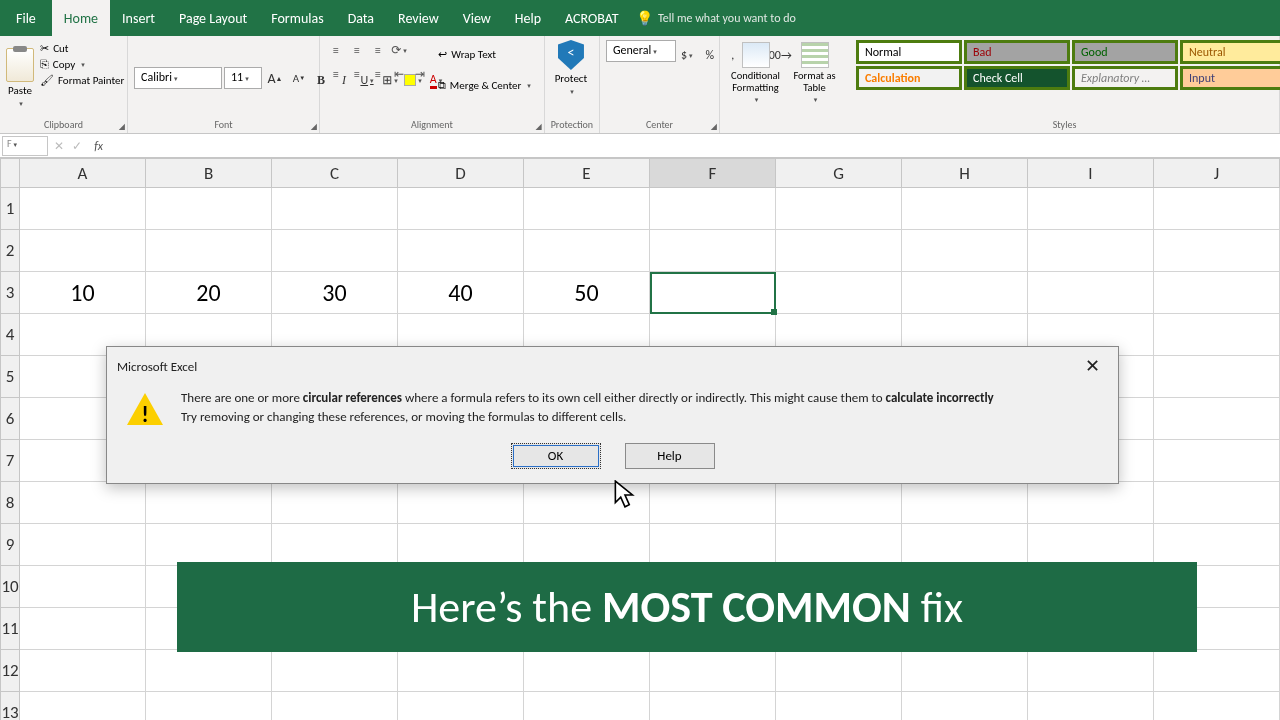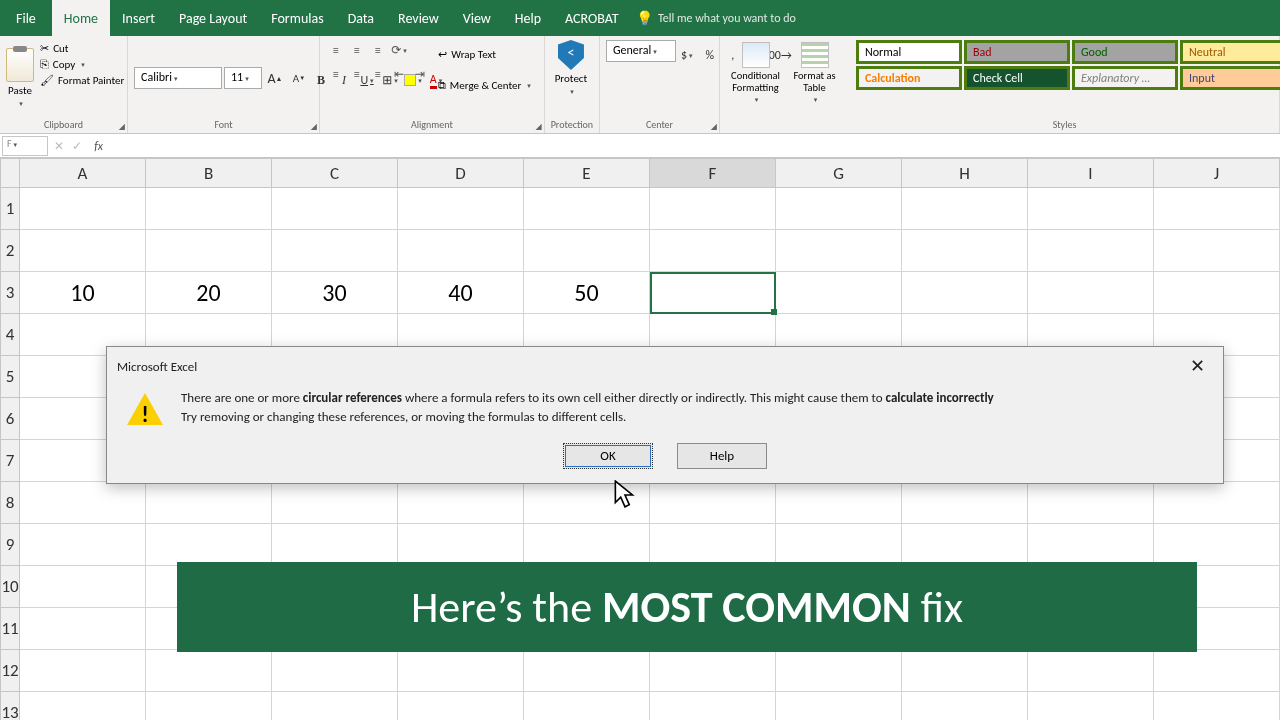--- a/index.html
+++ b/index.html
@@ -87,21 +87,21 @@
 .ch { flex:0 0 126px; border:1px solid #c6c6c6; border-left:none; background:#f0f0f0; display:flex; align-items:center; justify-content:center; font-size:17px; color:#333; }
 .ch.sel { background:#d9d9d9; }
 .rows { }
 .row { display:flex; height:42px; }
 .rh { width:52px; border:1px solid #c6c6c6; border-top:none; background:#f0f0f0; display:flex; align-items:center; justify-content:center; font-size:17px; color:#333; }
 .cell { flex:0 0 126px; height:100%; border-right:1px solid #d4d4d4; border-bottom:1px solid #d4d4d4; display:flex; align-items:center; justify-content:center; font-size:24px; font-family: Calibri, sans-serif; }
 .cell.selected { border:2px solid #217346; position:relative; }
 .cell.selected::after { content:""; position:absolute; right:-3px; bottom:-3px; width:6px; height:6px; background:#217346; }
 
 
-.dialog { position:absolute; left:106px; top:346px; width:1118px; background:#f0f0f0; border:1px solid #888; box-shadow:0 4px 14px rgba(0,0,0,.25); font-size:13px; color:#222; }
+.dialog { position:absolute; left:106px; top:346px; width:1013px; background:#f0f0f0; border:1px solid #888; box-shadow:0 4px 14px rgba(0,0,0,.25); font-size:13px; color:#222; }
 .dlg-title { display:flex; justify-content:space-between; align-items:center; padding:8px 10px; font-size:13px; }
 .dlg-close { font-size:18px; padding:0 8px; cursor:pointer; }
 .dlg-body { display:flex; padding:4px 16px 10px 20px; gap:18px; }
 .warn-icn { width:0; height:0; border-left:18px solid transparent; border-right:18px solid transparent; border-bottom:32px solid #fccf00; position:relative; margin-top:4px; flex-shrink:0; }
 .warn-icn span { position:absolute; top:8px; left:-5px; width:10px; text-align:center; font-size:22px; color:#000; font-weight:bold; }
 .dlg-text { font-size:13px; line-height:1.45; }
 .dlg-text .bold { font-weight:bold; }
 .dlg-btns { display:flex; justify-content:center; gap:24px; padding:6px 0 14px; }
 .dlg-btns button { width:90px; height:26px; background:#e6e6e6; border:1px solid #8a8a8a; font-size:13px; cursor:pointer; }
 .dlg-btns button.primary { outline:1px solid #2a6fc7; outline-offset:-3px; border:1px dotted #333; }

